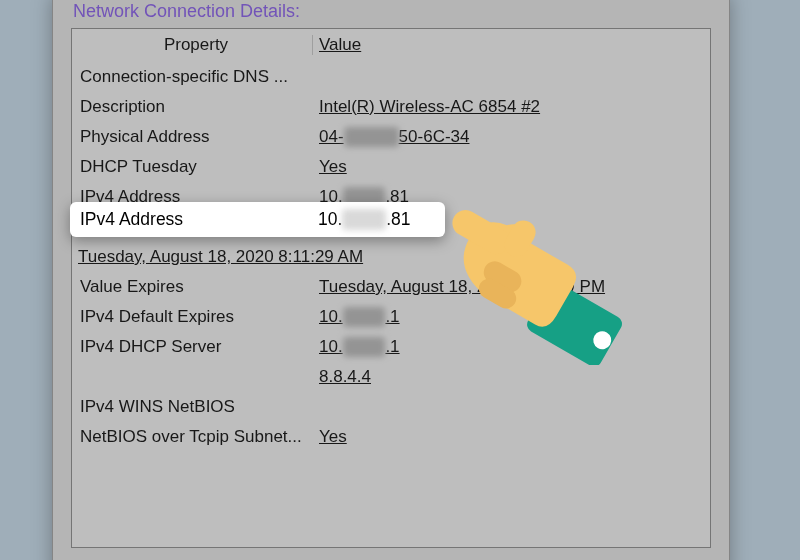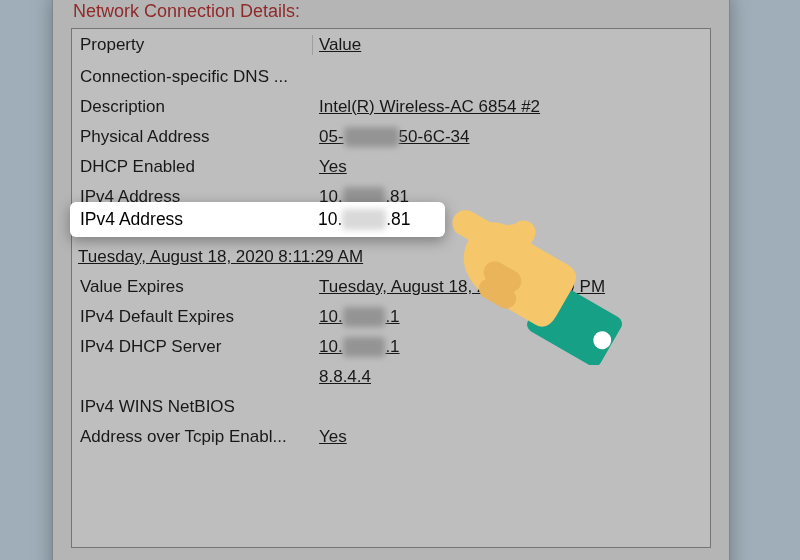--- a/index.html
+++ b/index.html
@@ -26,21 +26,21 @@
     border: 1px solid #a8a8a8;
     box-shadow: 0 6px 18px rgba(0,0,0,0.35);
   }
   .window-inner {
     position: absolute;
     inset: 0;
     padding: 10px 18px 0 18px;
   }
   .header-label {
     font-size: 18px;
-    color: #b91c1c;
+    color: #8b5cf6;
     margin: 0 0 6px 2px;
   }
   .grid {
     border: 1px solid #8f8f8f;
     background: #fff;
     height: 520px;
     box-sizing: border-box;
     overflow: hidden;
   }
   .row {
@@ -63,20 +63,21 @@
   }
   .cell-val {
     flex: 1;
     padding-left: 6px;
     white-space: nowrap;
     position: relative;
     text-decoration: underline;
   }
   .header .cell-prop {
     border-right: 1px solid #d0d0d0;
+    text-align: center;
   }
   .header {
     height: 32px;
     border-bottom: 1px solid #d0d0d0;
   }
 
   .blur {
     display: inline-block;
     background: #bfbfbf;
     filter: blur(3px);
@@ -148,25 +149,25 @@
           <div class="cell-prop">Connection-specific DNS ...</div>
           <div class="cell-val"></div>
         </div>
         <div class="row">
           <div class="cell-prop">Description</div>
           <div class="cell-val">Intel(R) Wireless-AC 6854 #2</div>
         </div>
         <div class="row">
           <div class="cell-prop">Physical Address</div>
           <div class="cell-val">
-            <span>05-</span><span class="blur">XX-XX</span><span>50-6C-34</span>
-          </div>
-        </div>
-        <div class="row">
-          <div class="cell-prop">DHCP Enabled</div>
+            <span>04-</span><span class="blur">XX-XX</span><span>50-6C-34</span>
+          </div>
+        </div>
+        <div class="row">
+          <div class="cell-prop">DHCP Tuesday</div>
           <div class="cell-val">Yes</div>
         </div>
         <div class="row">
           <div class="cell-prop">IPv4 Address</div>
           <div class="cell-val">
             <span>10.</span><span class="blur">XX.X</span><span>.81</span>
           </div>
         </div>
         <div class="row">
           <div class="cell-prop">IPv4 Subnet Mask</div>
@@ -193,21 +194,21 @@
         </div>
         <div class="row">
           <div class="cell-prop"></div>
           <div class="cell-val">8.8.4.4</div>
         </div>
         <div class="row">
           <div class="cell-prop">IPv4 WINS NetBIOS</div>
           <div class="cell-val"></div>
         </div>
         <div class="row">
-          <div class="cell-prop">Address over Tcpip Enabl...</div>
+          <div class="cell-prop">NetBIOS over Tcpip Subnet...</div>
           <div class="cell-val">Yes</div>
         </div>
       </div>
     </div>
   </div>
 
   <div class="dim"></div>
 
   <div class="highlight-row">
     <div class="hl-prop">IPv4 Address</div>

